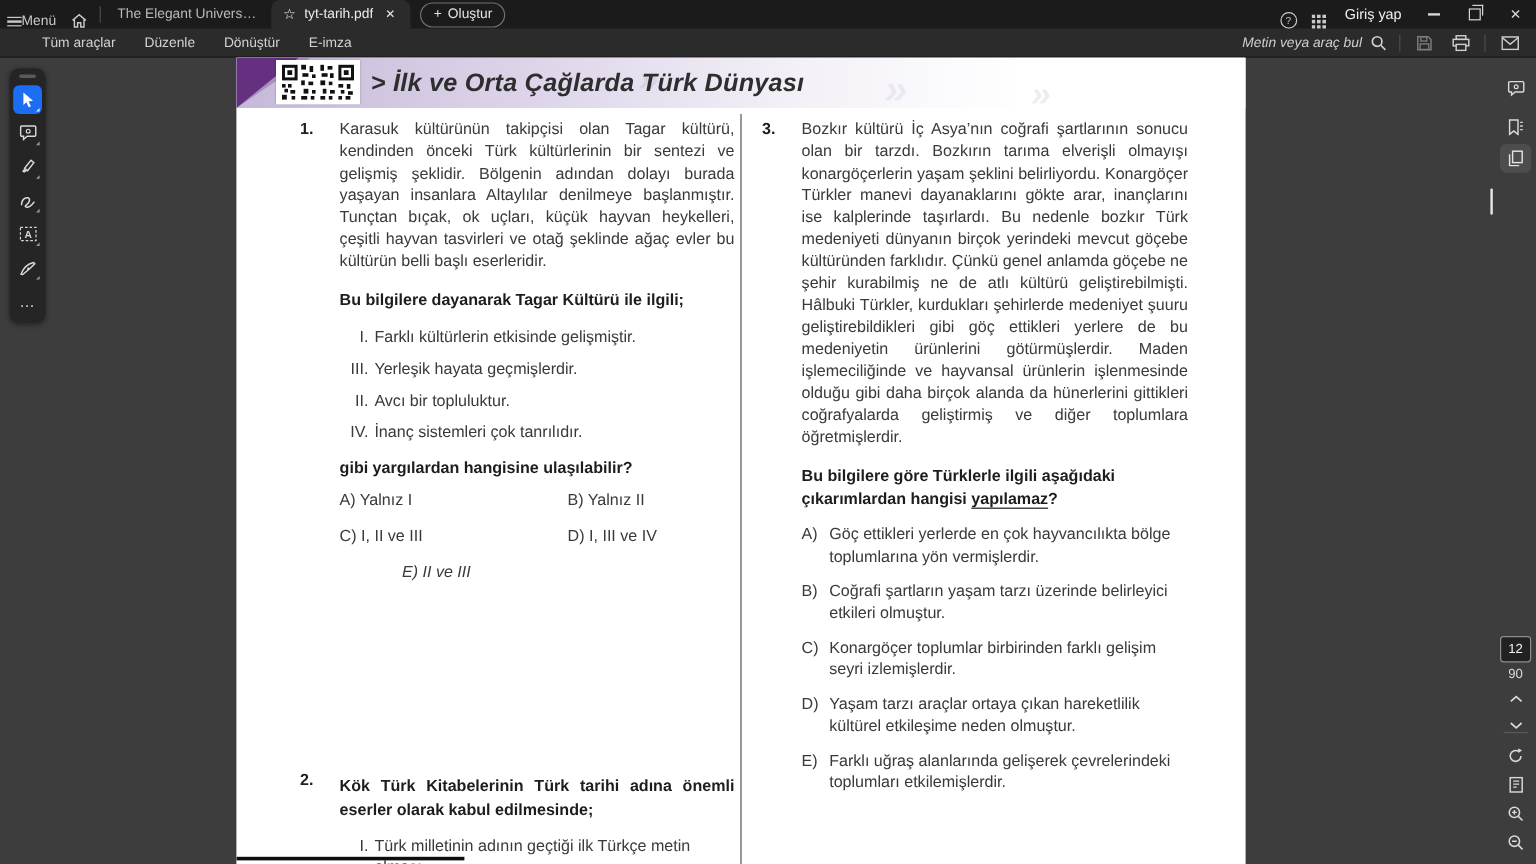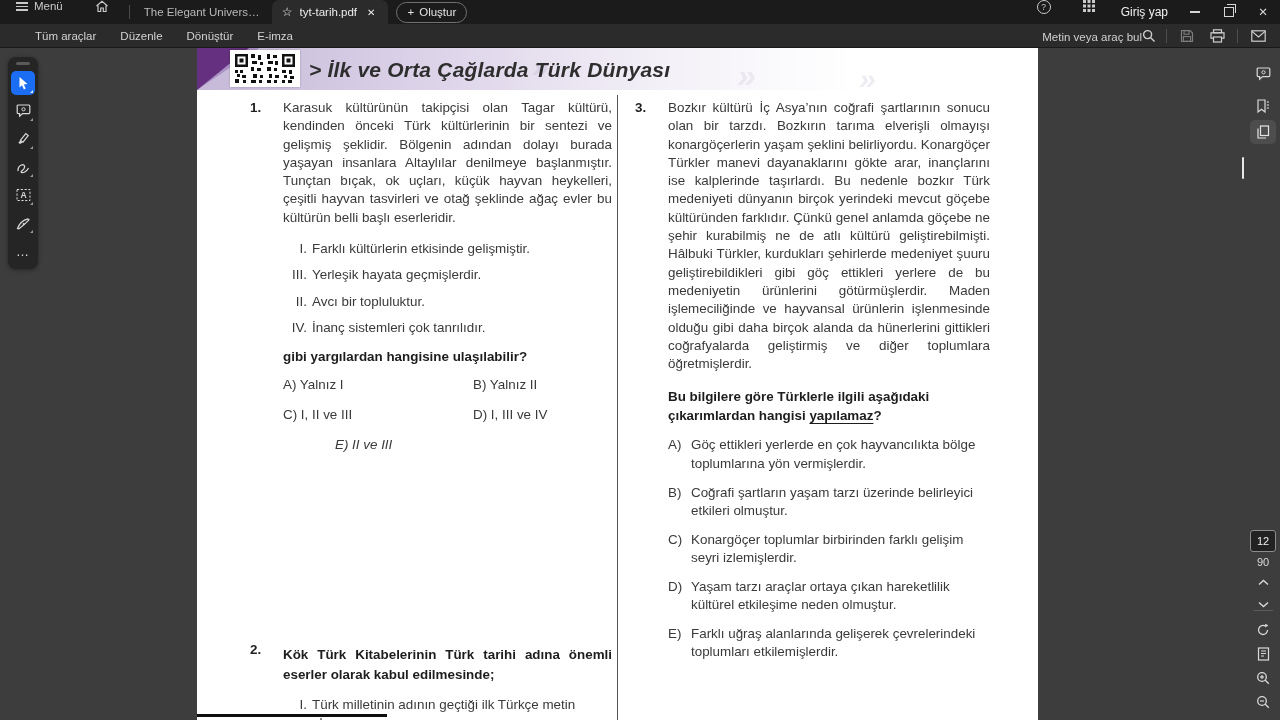--- a/index.html
+++ b/index.html
@@ -1,21 +1,21 @@
 <!DOCTYPE html>
 <html><head>
 <meta charset="utf-8">
 <style>
   html,body{margin:0;padding:0;width:1280px;height:720px;overflow:hidden;
     background:#3d3d3d;font-family:"Liberation Sans",sans-serif;
     -webkit-font-smoothing:antialiased;}
   
   .titlebar{position:absolute;left:0;top:0;width:1280px;height:24px;background:#1b1b1b;
     display:flex;align-items:center;color:#c9c9c9;font-size:11.5px;}
-  .tb-item{display:flex;align-items:flex-start;gap:6px;padding:0 16px;height:24px;cursor:default;}
+  .tb-item{display:flex;align-items:flex-end;padding:0 6px;height:24px;cursor:default;}
   .hamburger{display:inline-block;width:12px;}
   .hamburger i{display:block;height:1.5px;background:#c9c9c9;margin:2px 0;}
   .tb-sep{width:1px;height:14px;background:#4a4a4a;margin:0 4px;}
   .tab{display:flex;align-items:center;gap:7px;height:24px;padding:0 10px;max-width:150px;color:#b9b9b9;}
   .tab .tab-label{white-space:nowrap;overflow:hidden;text-overflow:ellipsis;max-width:118px;}
   .tab.active{background:#2b2b2b;border-radius:7px 7px 0 0;color:#ececec;max-width:160px;}
   .tab-close{font-size:10px;color:#cicic1;padding:1px 3px;}
   .star{font-size:12px;line-height:1;}
   .create-btn{display:flex;align-items:center;gap:5px;margin-left:8px;border:1px solid #707070;
     border-radius:12px;padding:2px 10px;height:15px;color:#e3e3e3;}
@@ -27,21 +27,21 @@
   .min-bar{width:10px;height:1.5px;background:#d6d6d6;display:inline-block;}
   .restore-sq{position:relative;width:8px;height:8px;border:1px solid #d6d6d6;display:inline-block;}
   .restore-sq::after{content:"";position:absolute;left:2px;top:-4px;width:8px;height:8px;
     border-top:1px solid #d6d6d6;border-right:1px solid #d6d6d6;}
   
   .toolbar{position:absolute;left:0;top:24px;width:1280px;height:23px;background:#2b2b2b;
     border-bottom:1px solid #191919;display:flex;align-items:center;color:#d2d2d2;font-size:11.5px;}
   .tool-menu{padding:0 12px;height:23px;display:flex;align-items:center;}
   .tool-menu:first-child{padding-left:35px;}
   .tbar-right{margin-left:auto;display:flex;align-items:center;gap:10px;padding-right:12px;}
-  .search-box{display:flex;align-items:flex-end;color:#cfcfcf;}
+  .search-box{display:flex;align-items:center;gap:7px;color:#cfcfcf;font-style:italic;}
   .v-div{width:1px;height:14px;background:#4d4d4d;}
   .ticon{display:flex;align-items:center;justify-content:center;width:20px;height:20px;}
   
   .left-tools{position:absolute;left:8px;top:57px;width:30px;background:#252525;border-radius:8px;
     display:flex;flex-direction:column;align-items:center;padding:5px 0 6px;gap:4px;
     box-shadow:0 1px 4px rgba(0,0,0,.4);}
   .drag-handle{width:14px;height:3px;border-radius:2px;background:#5a5a5a;margin-bottom:2px;}
   .ltool{position:relative;width:24px;height:24px;border-radius:5px;display:flex;align-items:center;
     justify-content:center;color:#d9d9d9;}
   .ltool.active{background:#1b6ef3;color:#fff;}
@@ -363,20 +363,21 @@
     </div>
     <div class="doc-title">&gt; İlk ve Orta Çağlarda Türk Dünyası</div>
   </div>
 
   <div class="col-divider"></div>
 
   <div class="q-block" id="q1">
     <span class="q-num">1.</span>
     <div class="q-content">
       <p class="para">Karasuk kültürünün takipçisi olan Tagar kültürü, kendinden önceki Türk kültürlerinin bir sentezi ve gelişmiş şeklidir. Bölgenin adından dolayı burada yaşayan insanlara Altaylılar denilmeye başlanmıştır. Tunçtan bıçak, ok uçları, küçük hayvan heykelleri, çeşitli hayvan tasvirleri ve otağ şeklinde ağaç evler bu kültürün belli başlı eserleridir.</p>
+      <div class="stem">Bu bilgilere dayanarak Tagar Kültürü ile ilgili;</div>
       <div class="roman-list">
         <div class="roman-item">
           <span class="roman-num">I.</span>
           <span>Farklı kültürlerin etkisinde gelişmiştir.</span>
         </div>
         <div class="roman-item">
           <span class="roman-num">III.</span>
           <span>Yerleşik hayata geçmişlerdir.</span>
         </div>
         <div class="roman-item">

